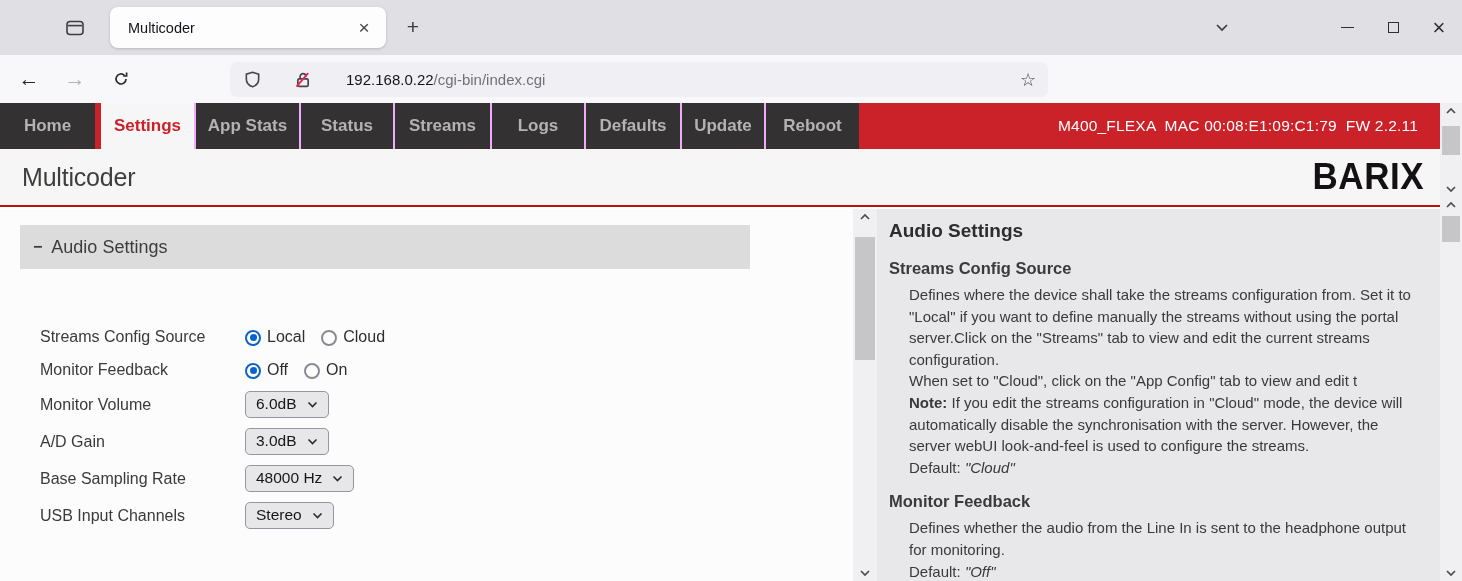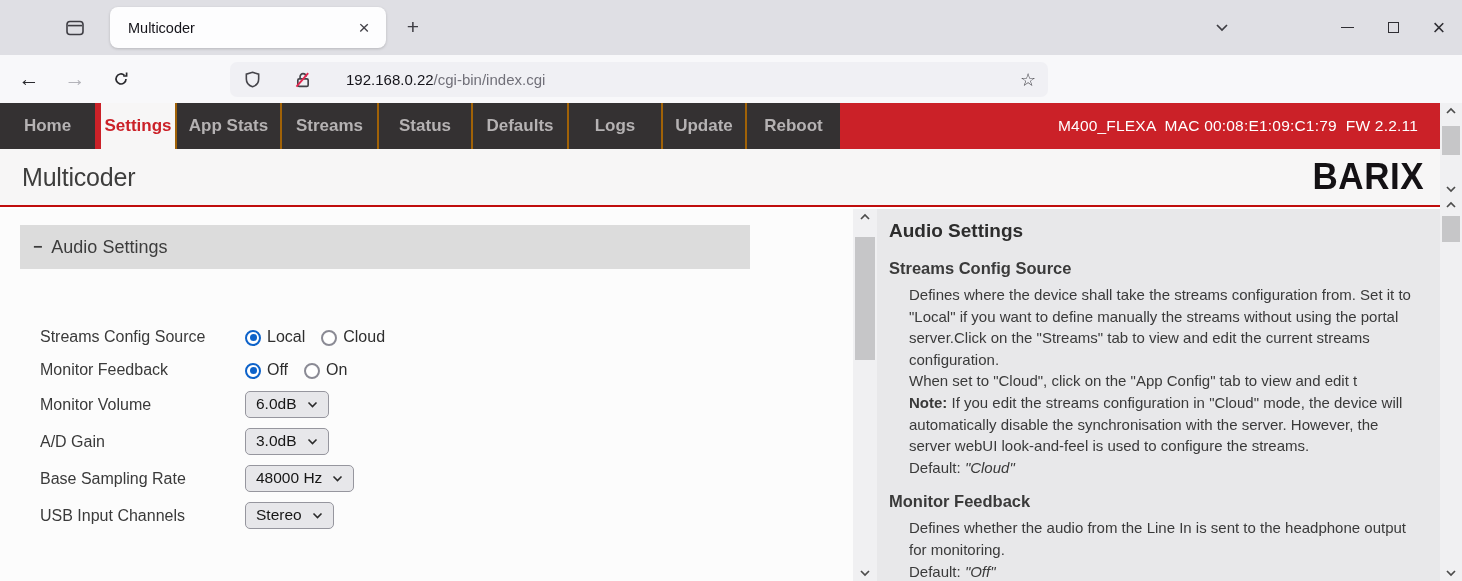--- a/index.html
+++ b/index.html
@@ -55,23 +55,23 @@
   .badge-gray { position:absolute; top:5px; right:2px; width:7px; height:7px; border-radius:50%;
     background:#8f8f9d; }
   .burger { display:flex; flex-direction:column; gap:3.5px; }
   .burger i { display:block; width:15px; height:0; border-top:1.7px solid #3e3d43; }
 
   
   .navbar { position:absolute; left:0; top:103px; width:1440px; height:46px; background:#343132;
     display:flex; }
   .ntab { height:46px; display:flex; align-items:center; justify-content:center;
     font-size:17px; font-weight:700; color:#b5b2b3; cursor:default; }
-  .ntab + .ntab { border-left:2px solid #a16207; }
+  .ntab + .ntab { border-left:2px solid #f0abfc; }
   .ntab.active { background:#f7f6f6; color:#cb2128; border-left:6px solid #cb2128; }
-  .w1{width:95px}.w2{width:80px}.w3{width:105px}.w4{width:97px}.w5{width:94px}
+  .w1{width:95px}.w2{width:99px}.w3{width:105px}.w4{width:97px}.w5{width:94px}
   .w6{width:94px}.w7{width:96px}.w8{width:84px}.w9{width:95px}
   .dev-banner { flex:1; background:#cb2128; color:#ffffff; display:flex; align-items:center;
     justify-content:flex-end; padding-right:22px; font-size:15.5px; white-space:pre;
     letter-spacing:.2px; }
 
   
   .titlebar { position:absolute; left:0; top:149px; width:1440px; height:58px; background:#f7f6f6;
     display:flex; align-items:center; border-bottom:2px solid #c00d0d; }
   .page-title { font-size:25px; color:#3e3e3d; margin-left:22px; letter-spacing:-.2px; }
   .logo { position:absolute; right:16px; top:8px; font-size:35px; font-weight:800;
@@ -232,24 +232,24 @@
           </span>
         <span class="badge-gray"></span>
       </div>
     </div>
   </div>
 
   <div class="navbar">
     <div class="ntab w1">Home</div>
     <div class="ntab w2 active">Settings</div>
     <div class="ntab w3">App Stats</div>
+    <div class="ntab w5">Status</div>
     <div class="ntab w4">Streams</div>
-    <div class="ntab w5">Status</div>
+    <div class="ntab w6">Logs</div>
     <div class="ntab w7">Defaults</div>
-    <div class="ntab w6">Logs</div>
     <div class="ntab w8">Update</div>
     <div class="ntab w9">Reboot</div>
     <div class="dev-banner">M400_FLEXA  MAC 00:08:E1:09:C1:79  FW 2.2.11</div>
   </div>
 
   <div class="titlebar">
     <div class="page-title">Multicoder</div>
     <div class="logo">BARIX</div>
   </div>
 

